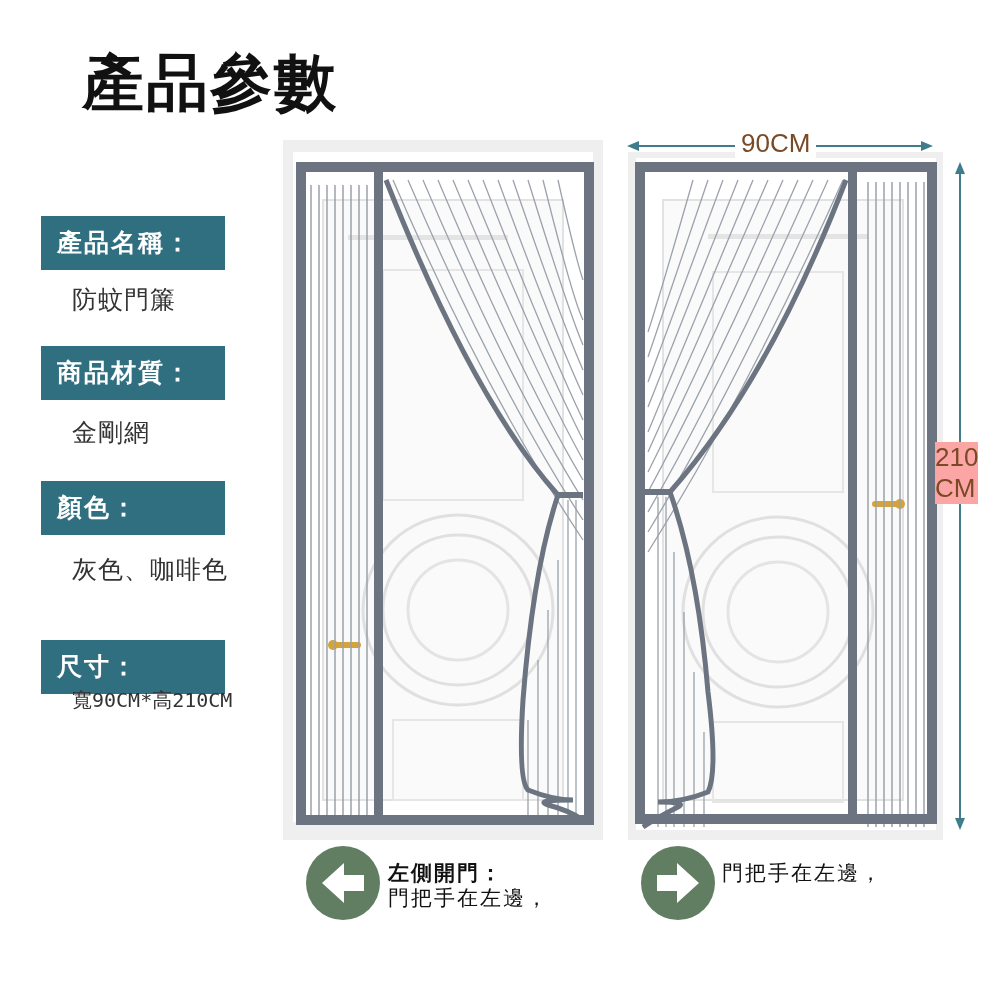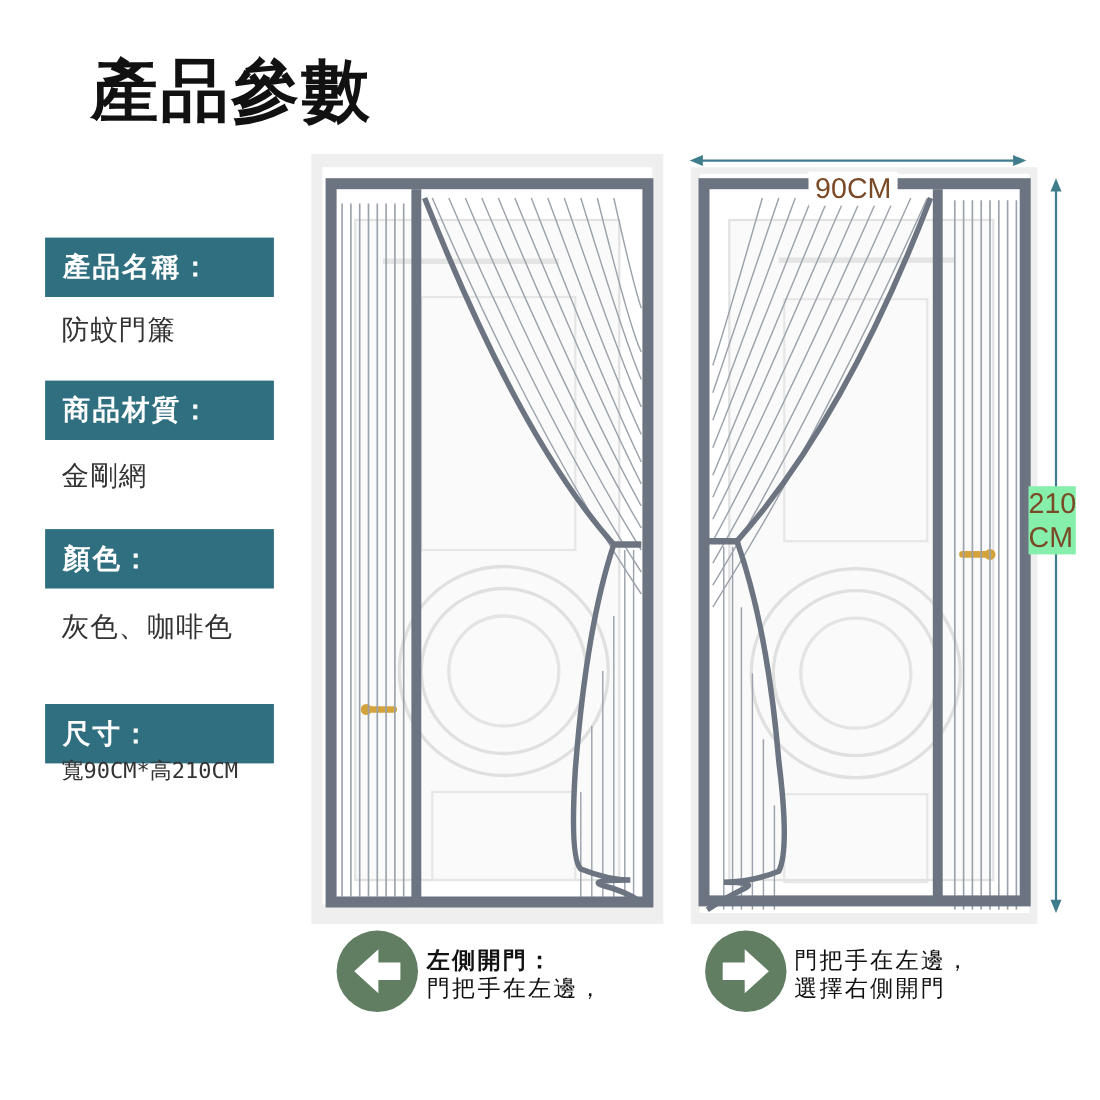--- a/index.html
+++ b/index.html
@@ -5,40 +5,40 @@
   html, body { margin: 0; padding: 0; }
   body {
     width: 1000px; height: 1000px; background: #ffffff; position: relative; overflow: hidden;
     font-family: "DejaVu Sans", "Liberation Sans", sans-serif;
   }
   .title {
     position: absolute; left: 42px; top: 52px; font-size: 62px; font-weight: bold;
     color: #111; letter-spacing: 2px; line-height: 1; margin-left: 40px;
   }
   .spec-label {
-    position: absolute; left: 41px; width: 208px; height: 54px;
+    position: absolute; left: 41px; width: 184px; height: 54px;
     background: #2f6f80; color: #fff; font-size: 25px; font-weight: bold;
     line-height: 54px; padding-left: 16px; box-sizing: border-box; letter-spacing: 2px;
   }
   .spec-value {
-    position: absolute; left: 56px; font-size: 25px; color: #333; line-height: 1; letter-spacing: 1px;
+    position: absolute; left: 72px; font-size: 25px; color: #333; line-height: 1; letter-spacing: 1px;
   }
   .spec-value.mono { font-family: "DejaVu Sans Mono", "Liberation Mono", monospace; font-size: 20px; letter-spacing: 0; }
 
   .panel-bg {
     position: absolute; background: #efefef;
   }
   .door-box { position: absolute; }
   .dim-h-label {
     position: absolute; left: 735px; top: 128px; font-size: 26px; color: #7a4a26;
-    font-family: "Liberation Sans", sans-serif; background: #fff; padding: 0 6px; margin-top: 28px;
+    font-family: "Liberation Sans", sans-serif; background: #fff; padding: 0 6px;
   }
   .dim-v-label {
     position: absolute; left: 935px; top: 442px; font-size: 26px; color: #7a4a26;
-    font-family: "Liberation Sans", sans-serif; line-height: 1.2; background:#86efac;
+    font-family: "Liberation Sans", sans-serif; line-height: 1.2; background:#fca5a5;
   }
 
   .arrow-circle {
     position: absolute; width: 74px; height: 74px; border-radius: 50%; background: #617e62;
   }
   .note {
     position: absolute; font-size: 21px; color: #111; line-height: 1.2;
   }
   .note .head { font-weight: bold; display: block; letter-spacing: 2px; }
   .note .line { display: block; letter-spacing: 2px; }
@@ -193,14 +193,13 @@
   <span class="line">門把手在左邊，</span>
 </div>
 
 <div class="arrow-circle" style="left:641px;top:846px">
   <svg width="74" height="74" viewBox="0 0 74 74">
     <polygon points="58,37 36,17 36,29 16,29 16,45 36,45 36,57" fill="#ffffff"></polygon>
   </svg>
 </div>
 <div class="note" style="left:722px;top:861px">
   <span class="line">門把手在左邊，</span>
-  <span class="line">選擇右側開門</span>
 </div>
 
 </body></html>

